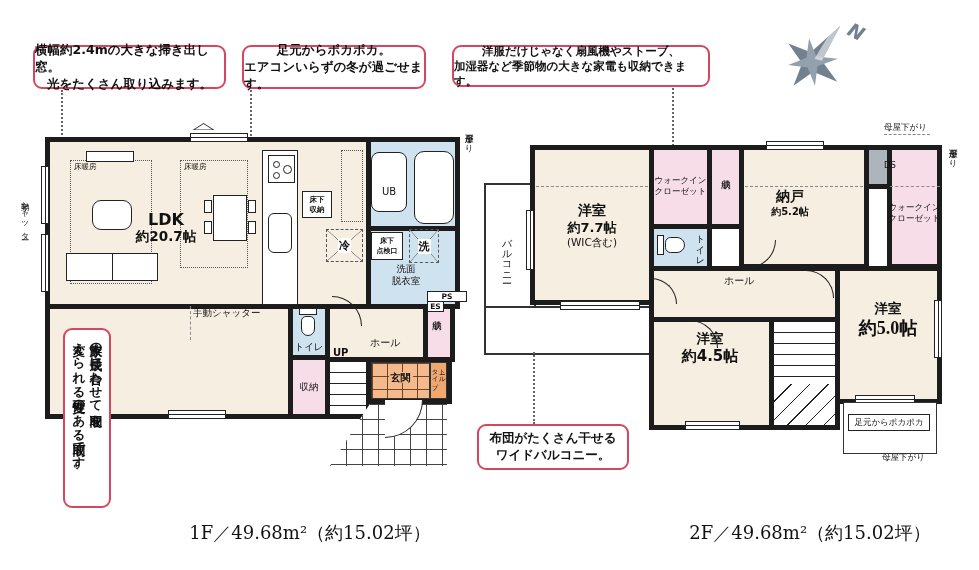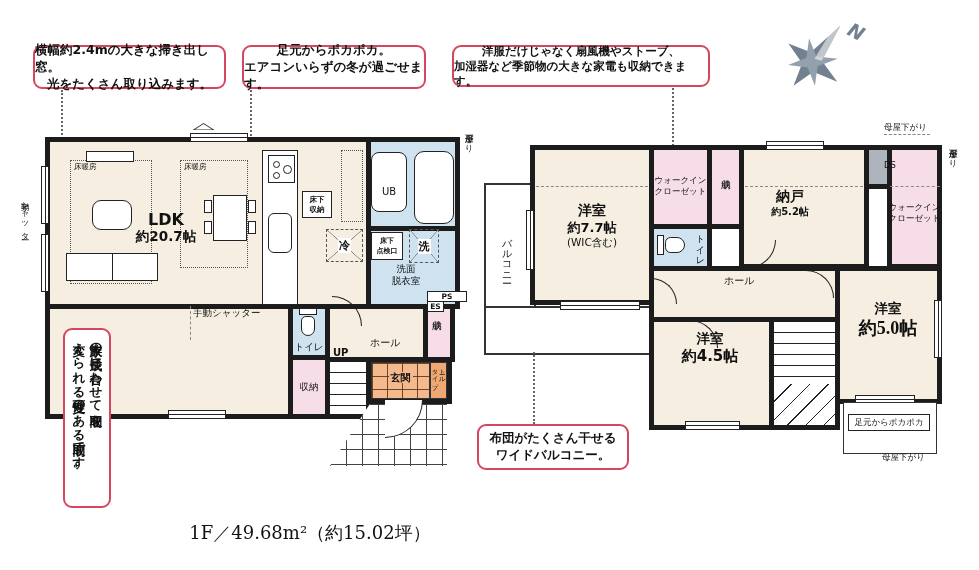--- a/index.html
+++ b/index.html
@@ -251,14 +251,15 @@
   <div class="wbox" style="left:848px;top:414px;width:82px;height:17px;font-size:8.5px;font-weight:normal;border-width:1px;">
     <span>足元からポカポカ</span>
   </div>
 
   <div class="callout" style="left:477px;top:424px;width:152px;height:46px;font-size:12.5px;">
     <span>布団がたくさん干せる</span>
     <span>ワイドバルコニー。</span>
   </div>
 
   <div class="caption" style="left:155px;top:521px;width:310px;">1F／49.68m²（約15.02坪）</div>
+  <div class="caption" style="left:655px;top:521px;width:310px;">2F／49.68m²（約15.02坪）</div>
 
 </div>
 
 </body></html>

